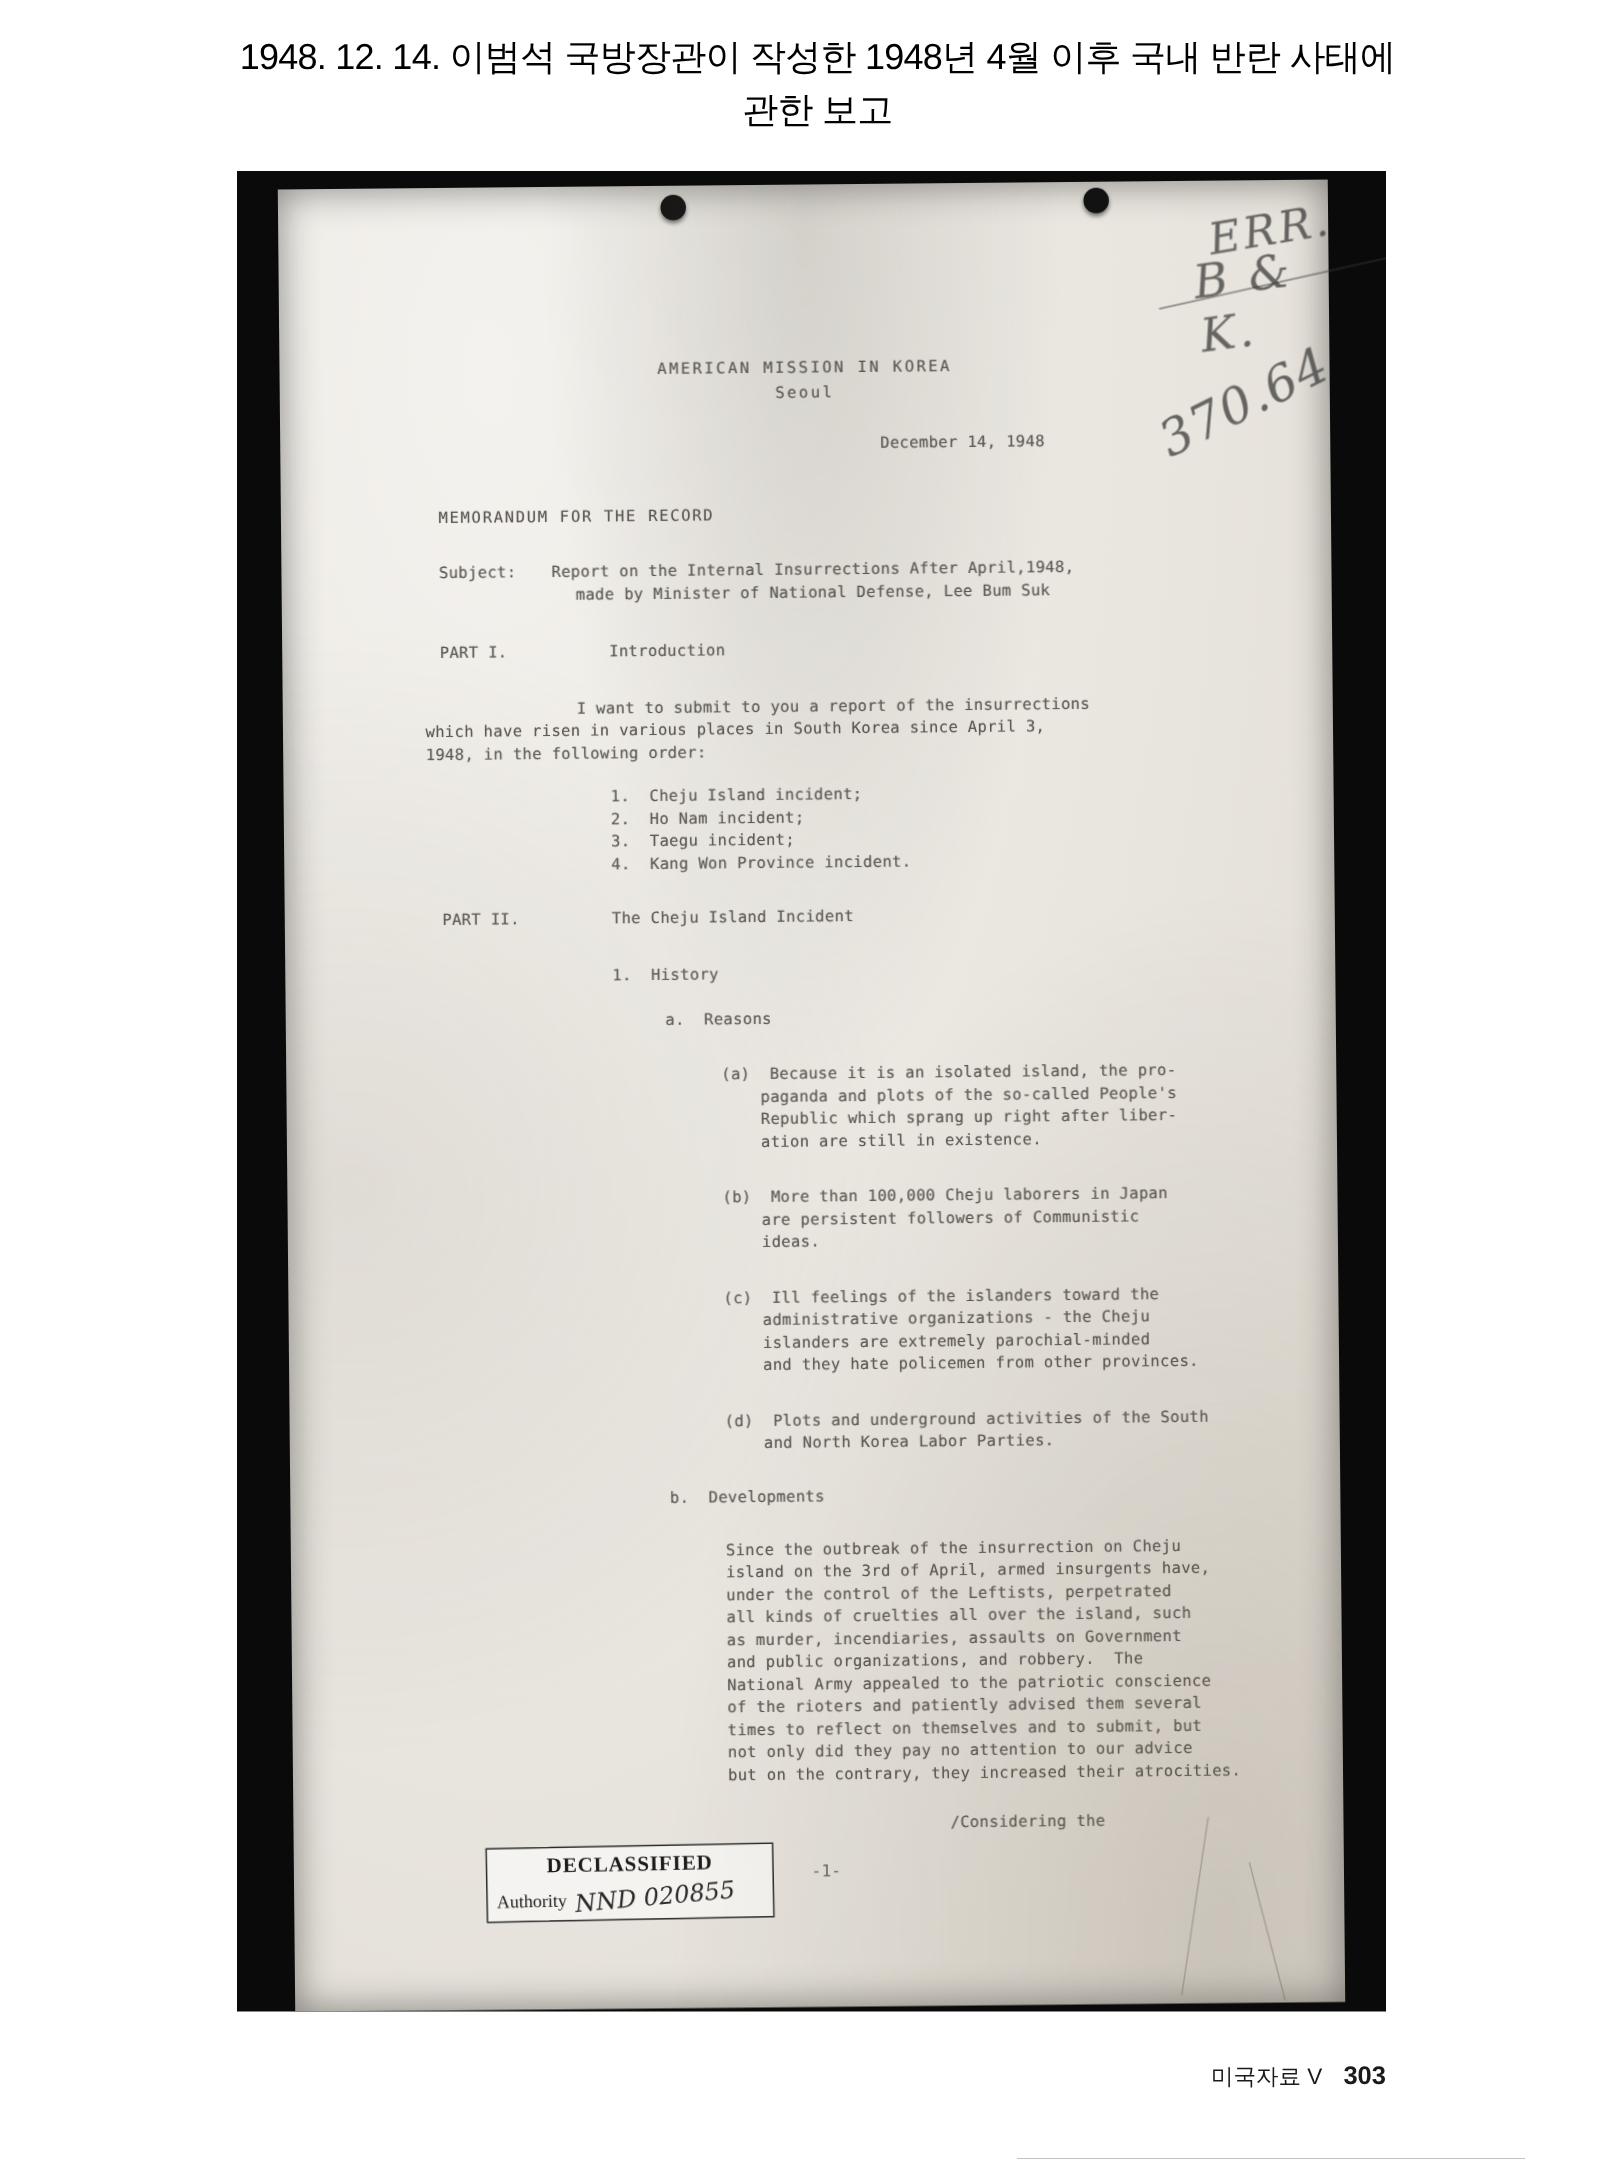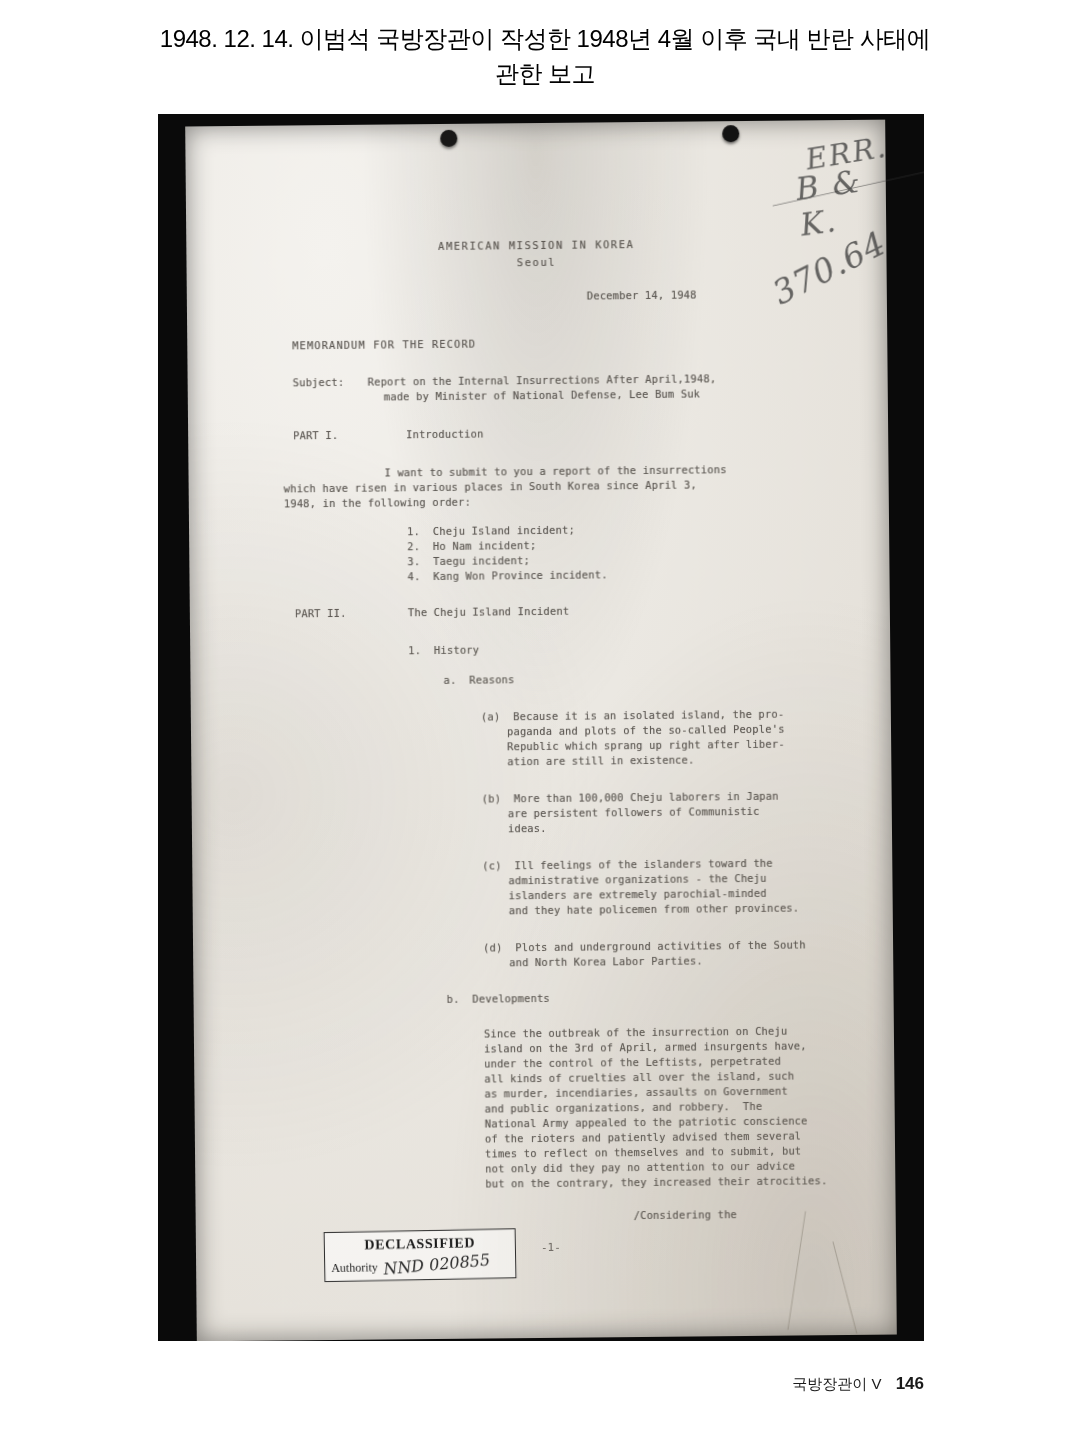--- a/index.html
+++ b/index.html
@@ -276,15 +276,15 @@
       <div class="st-auth">
         <span>Authority</span>
         <span class="st-hand">NND 020855</span>
       </div>
     </div>
 
   </div>
 </div>
 
 <div class="footer">
-  <span class="label">국방장관이 V</span>
-  <span class="pgnum">146</span>
+  <span class="label">미국자료 V</span>
+  <span class="pgnum">303</span>
 </div>
 
 </body></html>

